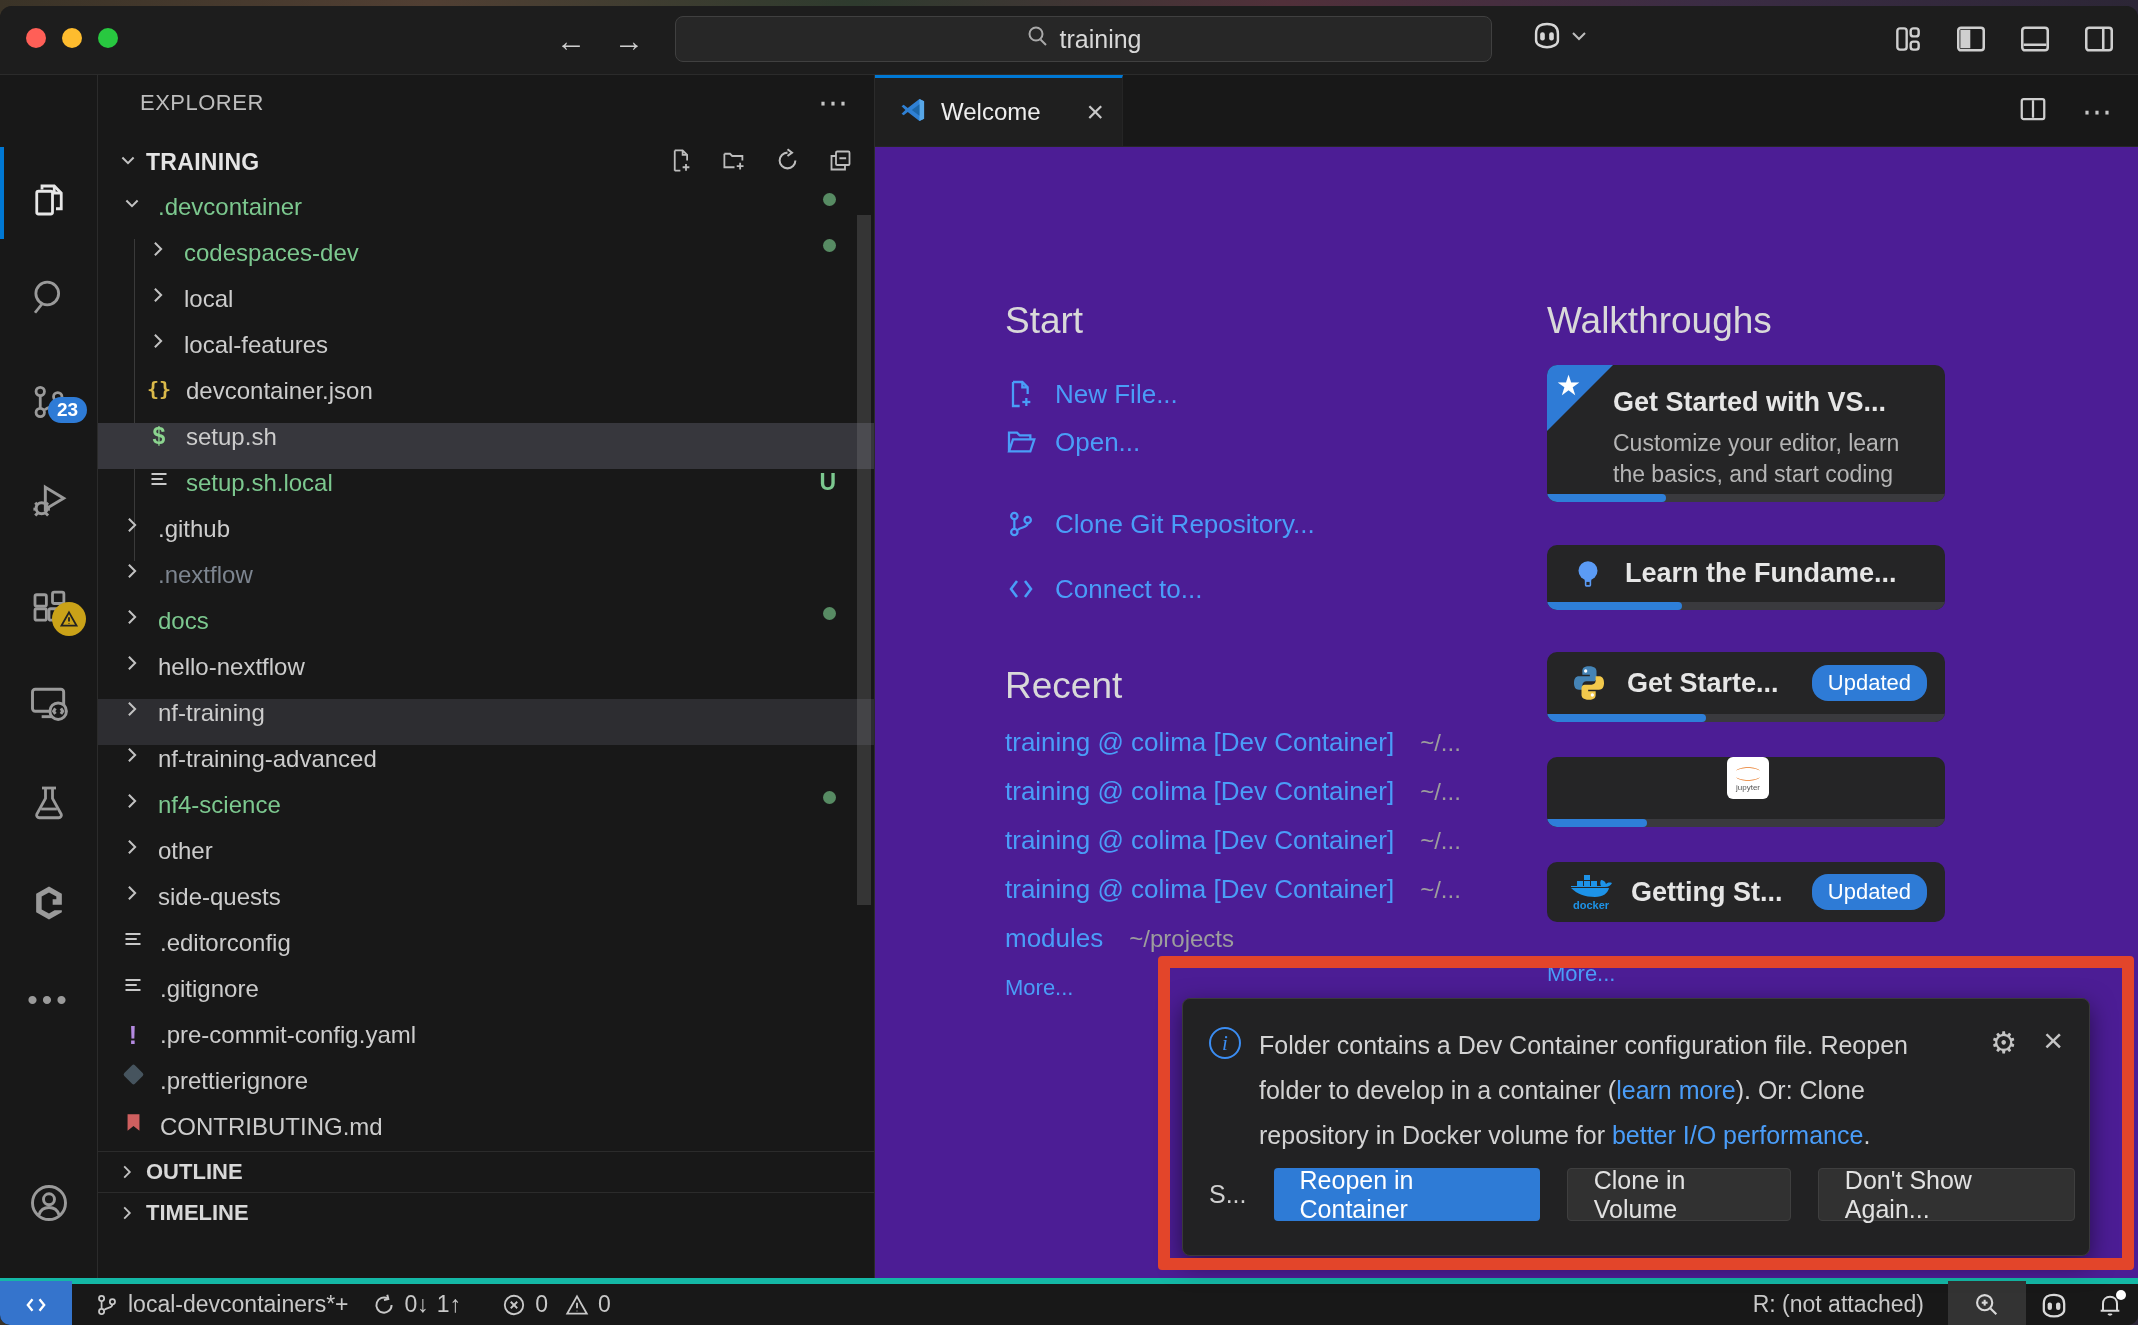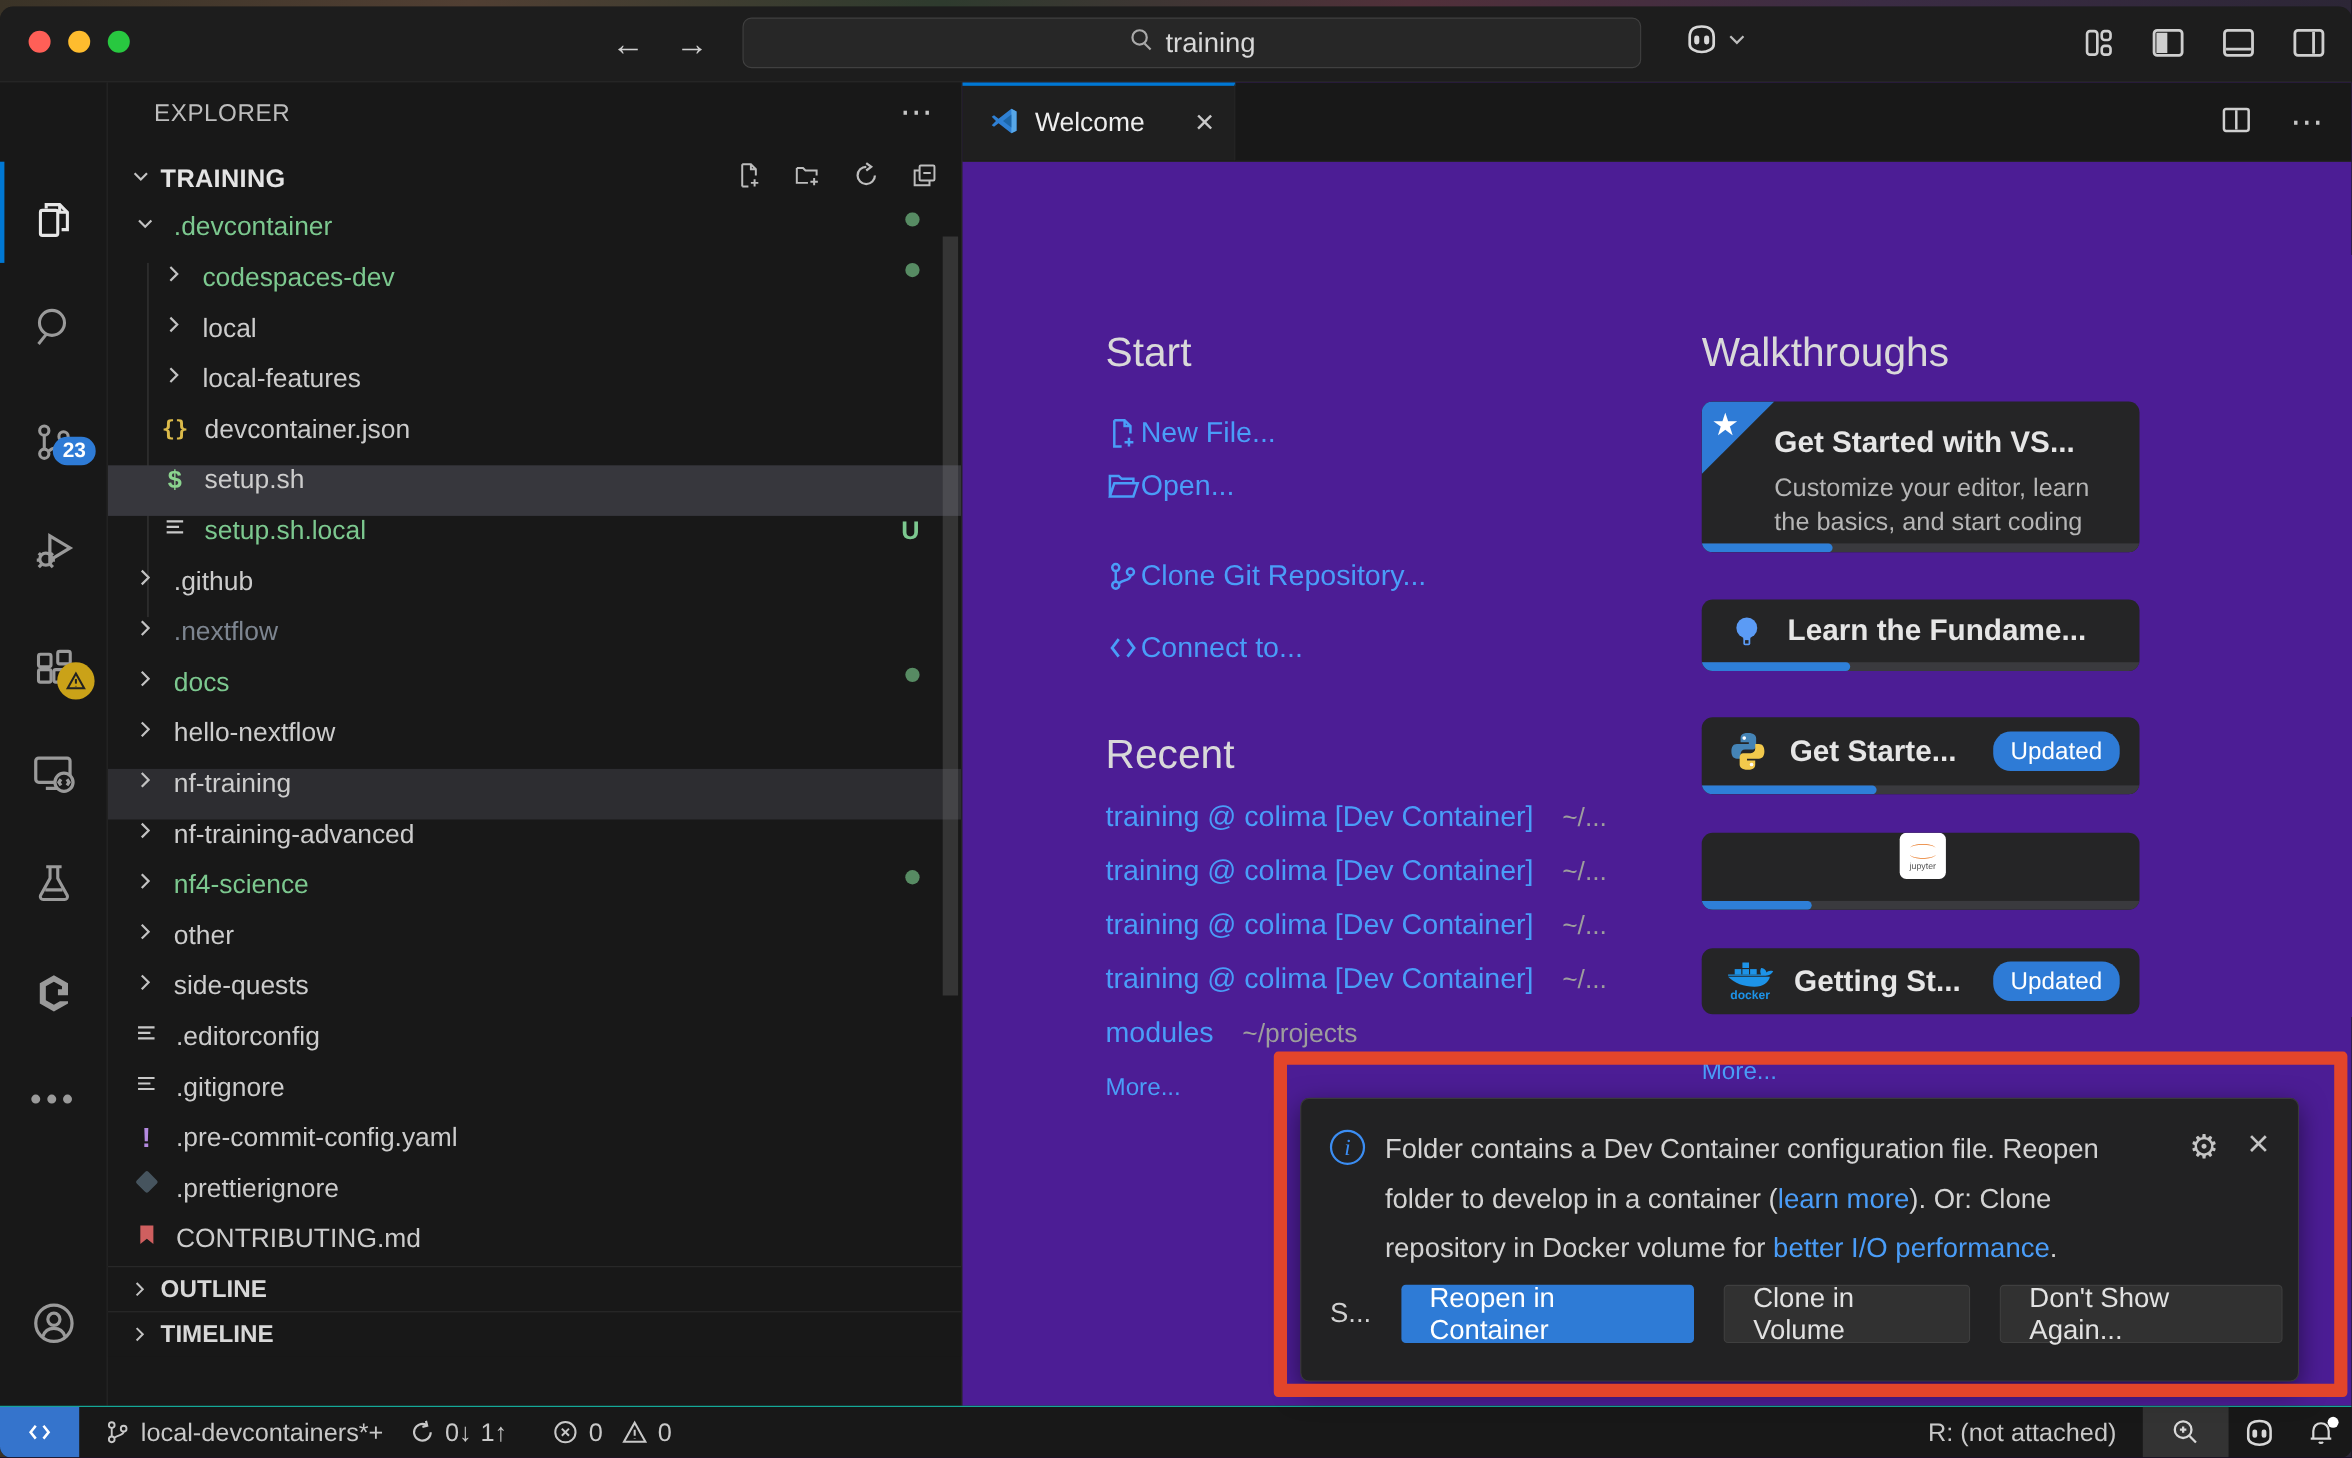--- a/index.html
+++ b/index.html
@@ -67,21 +67,21 @@
   .editor{flex:1 1 auto;background:#4c1d95;position:relative;min-width:0;}
   .tabbar{height:72px;background:#181818;border-bottom:1px solid #252525;display:flex;position:relative;}
   .tab{width:248px;background:#1f1f1f;border-top:3px solid #0078d4;border-right:1px solid #252525;
     display:flex;align-items:center;padding:0 18px 0 24px;gap:14px;}
   .tab-label{font-size:24px;color:#eeeeee;}
   .tab-close{margin-left:auto;font-size:30px;color:#c9c9c9;line-height:20px;}
   .editor-actions{position:absolute;right:26px;top:0;height:72px;display:flex;align-items:center;gap:34px;color:#c5c5c5;}
 
   .welcome{position:absolute;left:0;top:72px;right:0;bottom:0;}
   .w-head{position:absolute;font-size:37px;color:#d9d9d9;font-weight:400;}
-  .start-item{position:absolute;display:flex;gap:0;color:#4a9df8;font-size:26px;cursor:pointer;}
+  .start-item{position:absolute;display:flex;align-items:center;gap:18px;color:#4a9df8;font-size:26px;cursor:pointer;}
   .recent-item{position:absolute;display:flex;align-items:baseline;gap:26px;font-size:26px;cursor:pointer;}
   .recent-item .rl{color:#4a9df8;white-space:nowrap;}
   .recent-item .rd{color:#9d9d9d;font-size:24px;}
   .link{color:#4a9df8;cursor:pointer;}
   .more-link{position:absolute;font-size:22px;}
 
   .card{position:absolute;left:672px;width:398px;background:#252526;border-radius:10px;overflow:hidden;}
   .card .ctitle{font-size:27px;font-weight:600;color:#e6e6e6;white-space:nowrap;overflow:hidden;}
   .card .cdesc{font-size:23px;color:#b5b5b5;line-height:31px;}
   .card .cbadge{background:#2e7bd6;color:#fff;font-size:22px;border-radius:16px;padding:5px 16px;margin-left:auto;flex:0 0 auto;}
@@ -103,21 +103,21 @@
   .toast-x{font-size:34px;line-height:30px;}
   .toast-btns{position:absolute;left:26px;right:14px;bottom:34px;display:flex;align-items:center;gap:27px;}
   .t-src{font-size:25px;color:#d0d0d0;}
   .btn{height:53px;display:flex;align-items:center;justify-content:center;font-size:25px;border-radius:4px;padding:0 26px;cursor:pointer;}
   .btn-primary{background:#2e7bd6;color:#fff;}
   .btn-sec{background:#313131;border:1px solid #3f3f3f;color:#e2e2e2;}
   .redbox{position:absolute;left:1158px;top:956px;width:976px;height:314px;border:12px solid #e3452a;
     border-radius:4px;pointer-events:none;z-index:30;}
 
   
-  .statusbar{height:47px;background:#181818;border-top:1px solid #14b8a6;display:flex;align-items:center;
+  .statusbar{height:47px;background:#181818;border-top:6px solid #14b8a6;display:flex;align-items:center;
     font-size:23px;color:#c8c8c8;flex:0 0 auto;position:relative;}
   .remote-ind{width:72px;height:47px;background:#3574cc;display:flex;align-items:center;justify-content:center;color:#fff;}
   .sb-item{display:flex;align-items:center;gap:8px;margin-left:22px;white-space:nowrap;}
   .sb-right{margin-left:auto;display:flex;align-items:center;height:47px;}
   .zoombtn{height:47px;width:78px;background:#333333;display:flex;align-items:center;justify-content:center;}
   .sb-rt-ic{width:56px;display:flex;justify-content:center;align-items:center;height:47px;}
   .bell-wrap{position:relative;}
   .bell-dot{position:absolute;top:9px;right:12px;width:10px;height:10px;border-radius:50%;background:#fff;}
 </style>
 </head>

